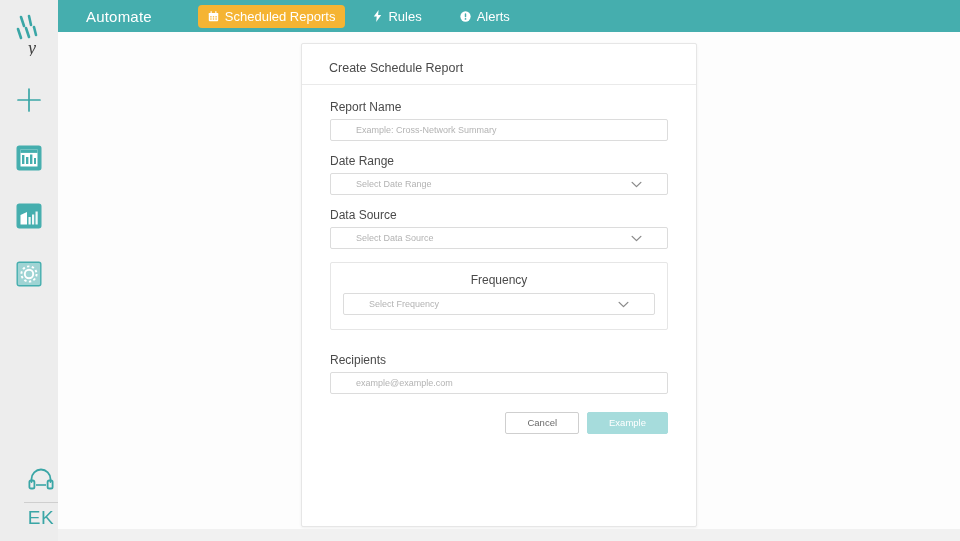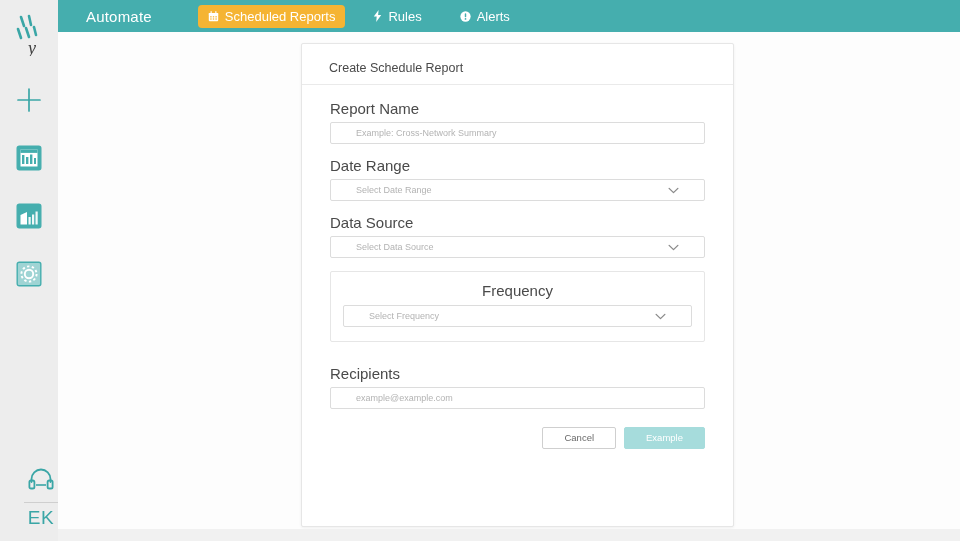--- a/index.html
+++ b/index.html
@@ -55,36 +55,36 @@
     color: #ffffff; font-size: 13px;
     padding: 4px 10px; border-radius: 4px; margin-right: 18px;
     cursor: pointer; white-space: nowrap;
   }
   .nav-item.active { background: #f5b433; color: #ffffff; }
   .nav-ico { display: inline-flex; align-items: center; }
 
   
   .card {
     position: absolute; left: 301px; top: 43px;
-    width: 433px; height: 484px;
+    width: 396px; height: 484px;
     background: #ffffff;
     border: 1px solid #e6e6e6;
     border-radius: 2px;
     box-shadow: 0 1px 3px rgba(0,0,0,.06);
     padding: 0 28px;
   }
   .card-title {
     font-size: 12.5px; color: #4a4a4a;
     padding: 17px 0 9px 27px; margin: 0 -28px;
     border-bottom: 1px solid #eaeaea;
   }
   .form { padding-top: 15px; }
   .field { margin-bottom: 13px; }
   .label {
-    font-size: 15px; color: #4a4a4a; display: block; margin-bottom: 5px;
+    font-size: 12px; color: #4a4a4a; display: block; margin-bottom: 5px;
   }
   .control {
     width: 100%; height: 22px;
     border: 1px solid #dcdcdc; border-radius: 2px;
     background: #ffffff;
     font-family: "Liberation Sans", sans-serif;
     font-size: 9px; color: #3f3f3f;
     padding: 0 25px;
     display: flex; align-items: center;
   }

